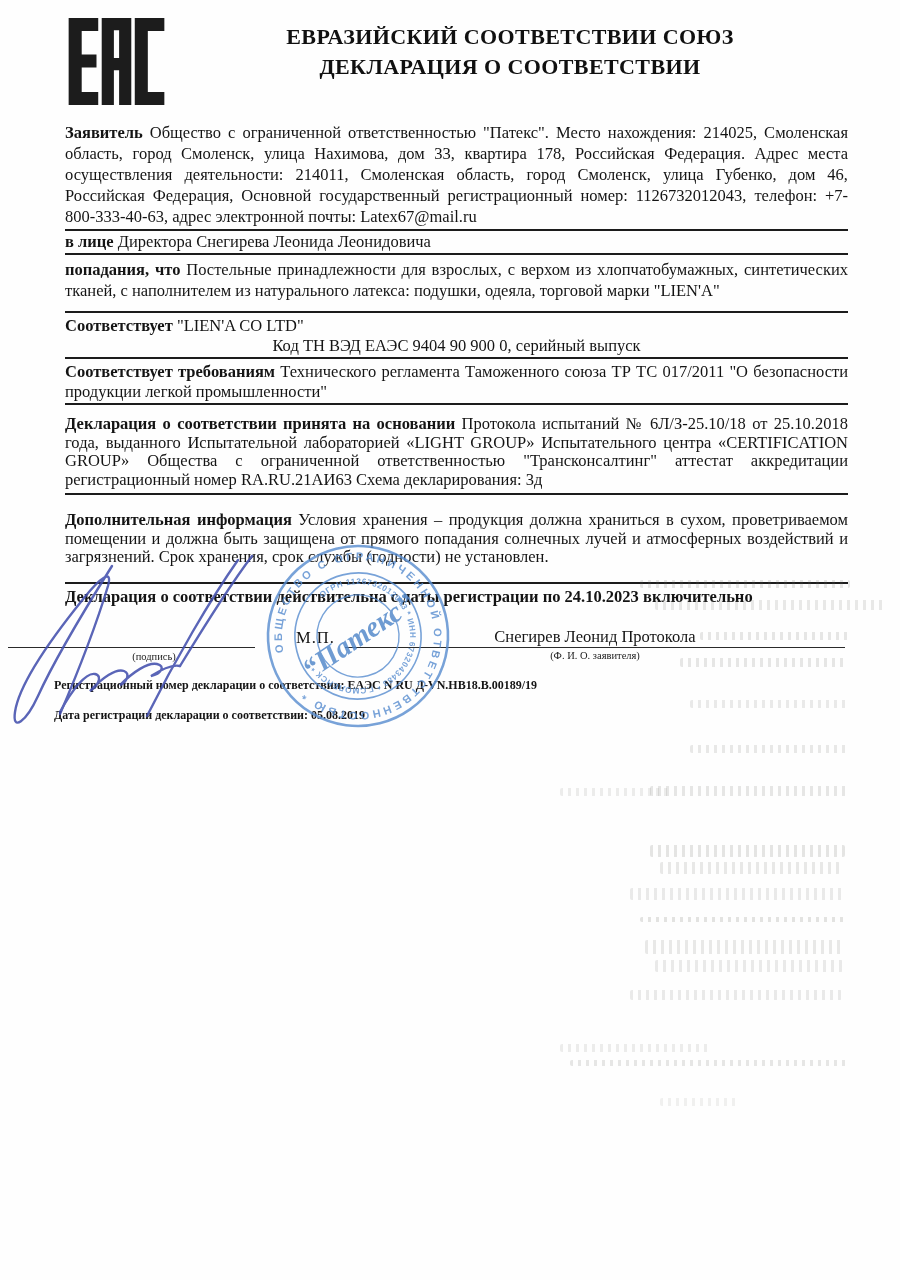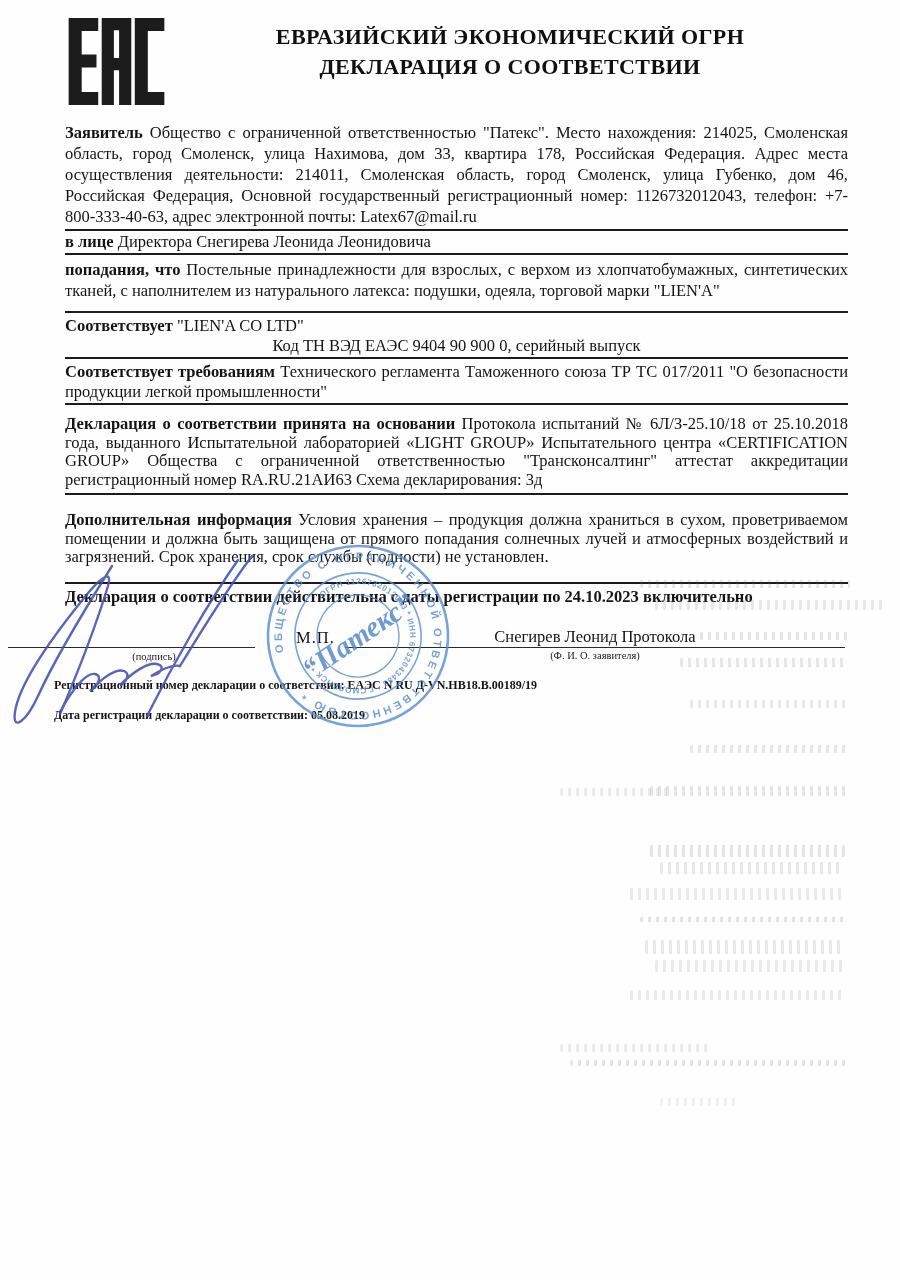--- a/index.html
+++ b/index.html
@@ -57,21 +57,21 @@
 
   <div class="hdr">
     <svg class="eac-logo" width="97" height="87" viewBox="0 0 110 100" aria-hidden="true">
       <g fill="#1c1c1c">
         <path d="M0,0 H34 V15 H15 V42 H32 V57 H15 V85 H34 V100 H0 Z"></path>
         <path fill-rule="evenodd" d="M38,0 H72 V100 H58 V60 H52 V100 H38 Z M52,14 H58 V46 H52 Z"></path>
         <path d="M76,0 H110 V15 H91 V85 H110 V100 H76 Z"></path>
       </g>
     </svg>
     <div class="doc-title">
-      <div>ЕВРАЗИЙСКИЙ ЭКОНОМИЧЕСКИЙ ОГРН</div>
+      <div>ЕВРАЗИЙСКИЙ СООТВЕТСТВИИ СОЮЗ</div>
       <div>ДЕКЛАРАЦИЯ О СООТВЕТСТВИИ</div>
     </div>
   </div>
 
   <div class="content">
 
     <div class="sec" id="sec-applicant">
       <b>Заявитель</b>
       <span>Общество с ограниченной ответственностью "Патекс". Место нахождения: 214025, Смоленская область, город Смоленск, улица Нахимова, дом 33, квартира 178, Российская Федерация. Адрес места осуществления деятельности: 214011, Смоленская область, город Смоленск, улица Губенко, дом 46, Российская Федерация, Основной государственный регистрационный номер: 1126732012043, телефон: +7-800-333-40-63, адрес электронной почты: Latex67@mail.ru</span>
     </div>

